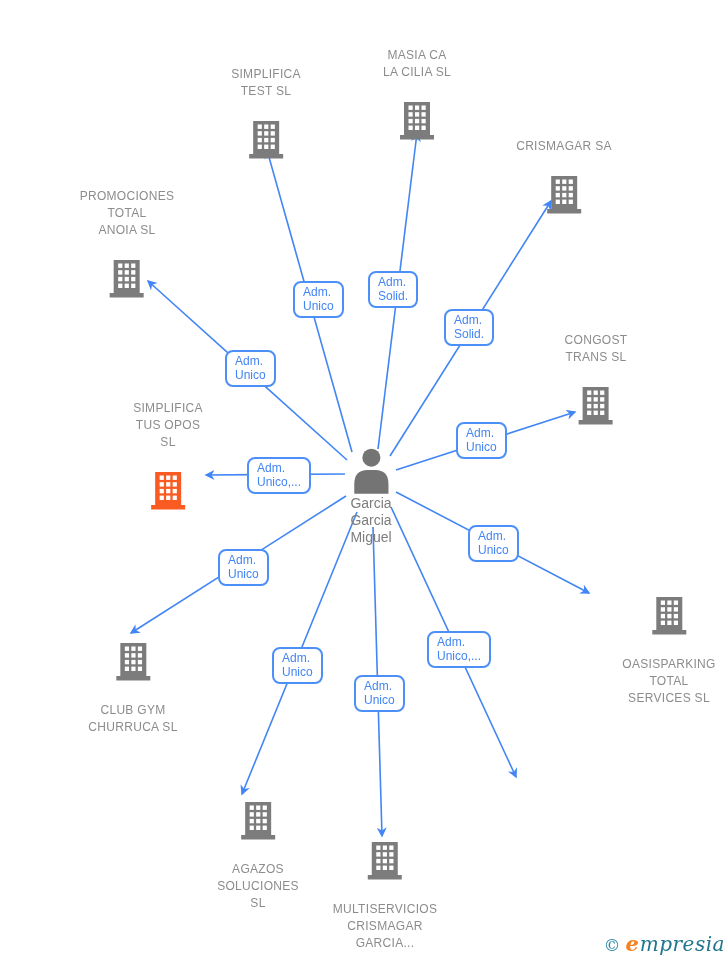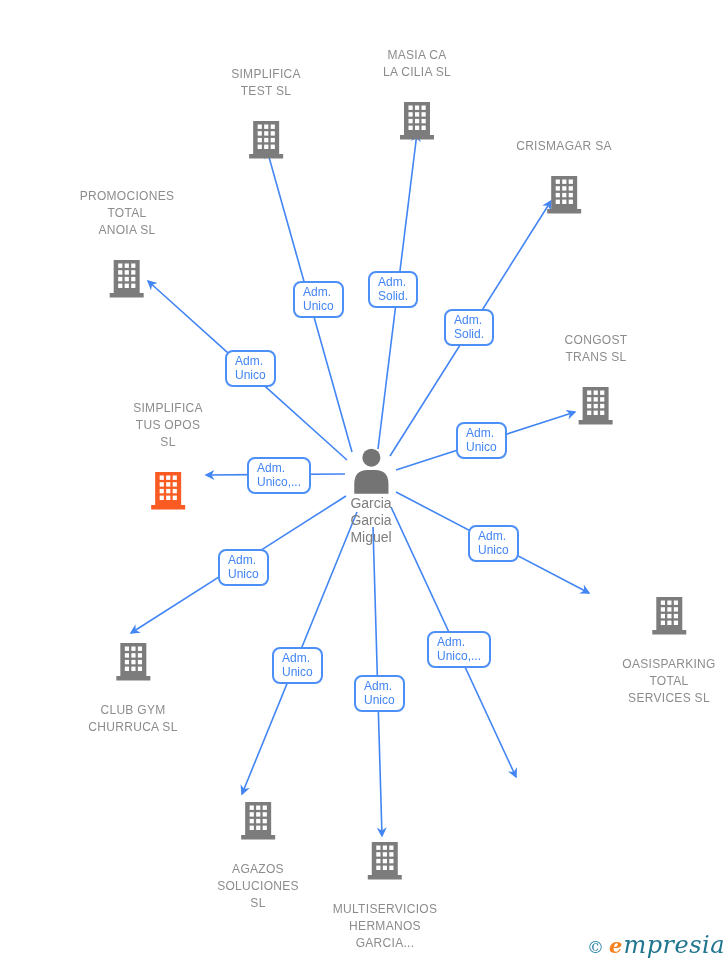--- a/index.html
+++ b/index.html
@@ -65,21 +65,21 @@
   .el10{left:354px;top:675px;}
 
   
   .logo{
     position:absolute;right:3px;top:931px;
     font-family:"DejaVu Serif","Liberation Serif",serif;font-style:italic;
     display:flex;align-items:baseline;gap:1px;
   }
   .logo .copy{color:#2E86A8;font-style:normal;font-size:17px;margin-right:4px;}
   .logo .einit{color:#F5821F;font-size:21px;font-weight:bold;}
-  .logo .brand{color:#20768F;font-size:24px;letter-spacing:.5px;}
+  .logo .brand{color:#20768F;font-size:20px;letter-spacing:.5px;}
 
   .defs-hidden{position:absolute;width:0;height:0;overflow:hidden;}
 </style>
 </head>
 <body>
 
 <svg class="defs-hidden" aria-hidden="true">
   <defs>
     <symbol id="bld" viewBox="0 0 36 38">
       <rect x="5" y="0" width="26" height="33.5" fill="currentColor"></rect>
@@ -184,21 +184,21 @@
   <div class="company n9 below">
     <div class="cname">AGAZOS
 SOLUCIONES
 SL</div>
     <span class="bicon"><svg width="36" height="38">
           <use href="#bld"></use>
         </svg></span>
   </div>
   <div class="company n10 below">
     <div class="cname">MULTISERVICIOS
-HERMANOS
+CRISMAGAR
 GARCIA...</div>
     <span class="bicon"><svg width="36" height="38">
           <use href="#bld"></use>
         </svg></span>
   </div>
 
   <div class="person">
     <svg class="picon" width="38" height="48" viewBox="0 0 40 48">
       <circle cx="20" cy="10" r="9.5" fill="currentColor"></circle>
       <path d="M2 48 V38 Q2 23 16 23 H24 Q38 23 38 38 V48 Z" fill="currentColor"></path>

